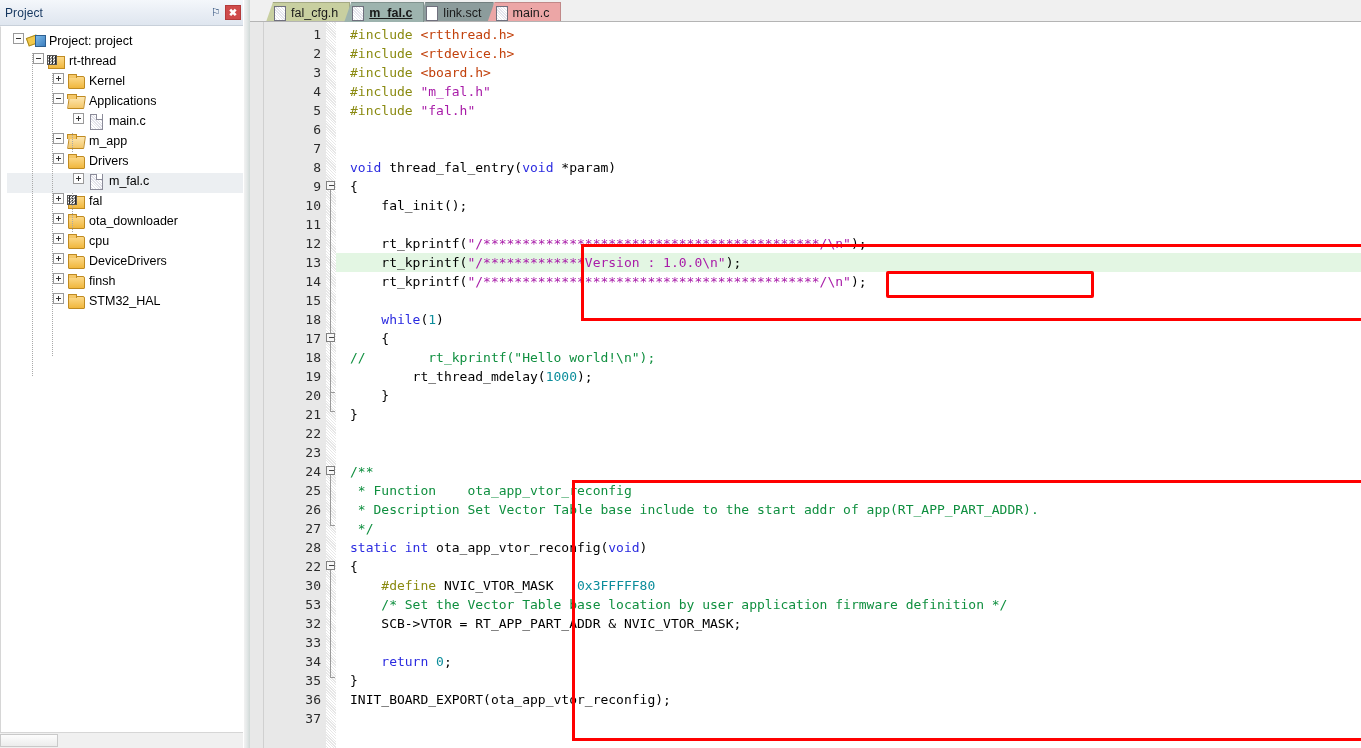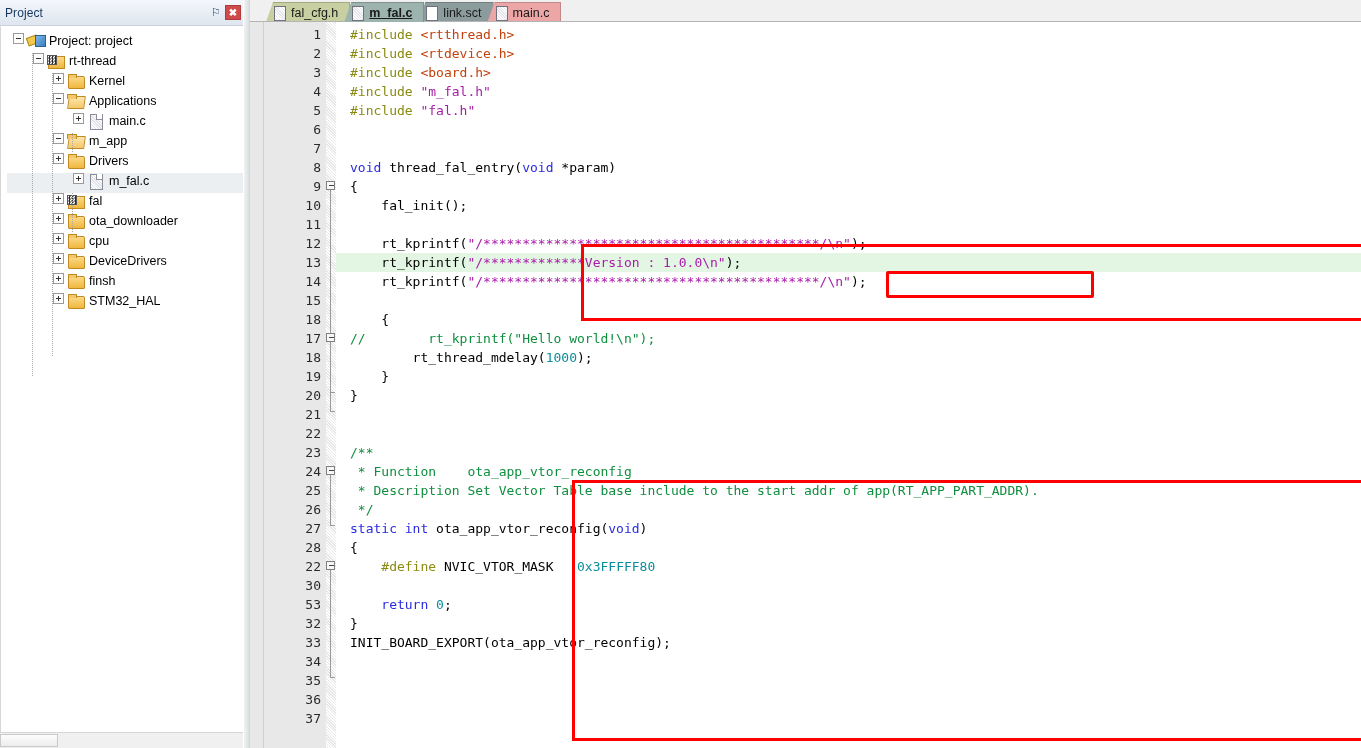--- a/index.html
+++ b/index.html
@@ -512,34 +512,37 @@
           <div class="cline">&nbsp;</div>
           <div class="cline">&nbsp;</div>
           <div class="cline"><span class="k-kw">void</span><span class="k-pln"> thread_fal_entry(</span><span class="k-kw">void</span><span class="k-pln"> *param)</span></div>
           <div class="cline"><span class="k-pln">{</span></div>
           <div class="cline"><span class="k-pln">    fal_init();</span></div>
           <div class="cline">&nbsp;</div>
           <div class="cline"><span class="k-pln">    rt_kprintf(</span><span class="k-str">"/*******************************************/\n"</span><span class="k-pln">);</span></div>
           <div class="cline hl"><span class="k-pln">    rt_kprintf(</span><span class="k-str">"/*************Version : 1.0.0\n"</span><span class="k-pln">);</span></div>
           <div class="cline"><span class="k-pln">    rt_kprintf(</span><span class="k-str">"/*******************************************/\n"</span><span class="k-pln">);</span></div>
           <div class="cline">&nbsp;</div>
+          <div class="cline"><span class="k-pln">    </span><span class="k-kw">while</span><span class="k-pln">(</span><span class="k-num">1</span><span class="k-pln">)</span></div>
           <div class="cline"><span class="k-pln">    {</span></div>
           <div class="cline"><span class="k-cmt">//        rt_kprintf("Hello world!\n");</span></div>
           <div class="cline"><span class="k-pln">        rt_thread_mdelay(</span><span class="k-num">1000</span><span class="k-pln">);</span></div>
           <div class="cline"><span class="k-pln">    }</span></div>
           <div class="cline"><span class="k-pln">}</span></div>
           <div class="cline">&nbsp;</div>
           <div class="cline">&nbsp;</div>
           <div class="cline"><span class="k-cmt">/**</span></div>
           <div class="cline"><span class="k-cmt"> * Function    ota_app_vtor_reconfig</span></div>
           <div class="cline"><span class="k-cmt"> * Description Set Vector Table base include to the start addr of app(RT_APP_PART_ADDR).</span></div>
           <div class="cline"><span class="k-cmt"> */</span></div>
           <div class="cline"><span class="k-kw">static</span><span class="k-pln"> </span><span class="k-kw">int</span><span class="k-pln"> ota_app_vtor_reconfig(</span><span class="k-kw">void</span><span class="k-pln">)</span></div>
           <div class="cline"><span class="k-pln">{</span></div>
           <div class="cline"><span class="k-pln">    </span><span class="k-pre">#define</span><span class="k-pln"> NVIC_VTOR_MASK   </span><span class="k-num">0x3FFFFF80</span></div>
+          <div class="cline"><span class="k-cmt">    /* Set the Vector Table base location by user application firmware definition */</span></div>
+          <div class="cline"><span class="k-pln">    SCB-&gt;VTOR = RT_APP_PART_ADDR &amp; NVIC_VTOR_MASK;</span></div>
           <div class="cline">&nbsp;</div>
           <div class="cline"><span class="k-pln">    </span><span class="k-kw">return</span><span class="k-pln"> </span><span class="k-num">0</span><span class="k-pln">;</span></div>
           <div class="cline"><span class="k-pln">}</span></div>
           <div class="cline"><span class="k-pln">INIT_BOARD_EXPORT(ota_app_vtor_reconfig);</span></div>
           <div class="cline">&nbsp;</div>
         </div>
 
       <div class="redbox r1"></div>
       <div class="redbox r2"></div>
       <div class="redbox r3"></div>

